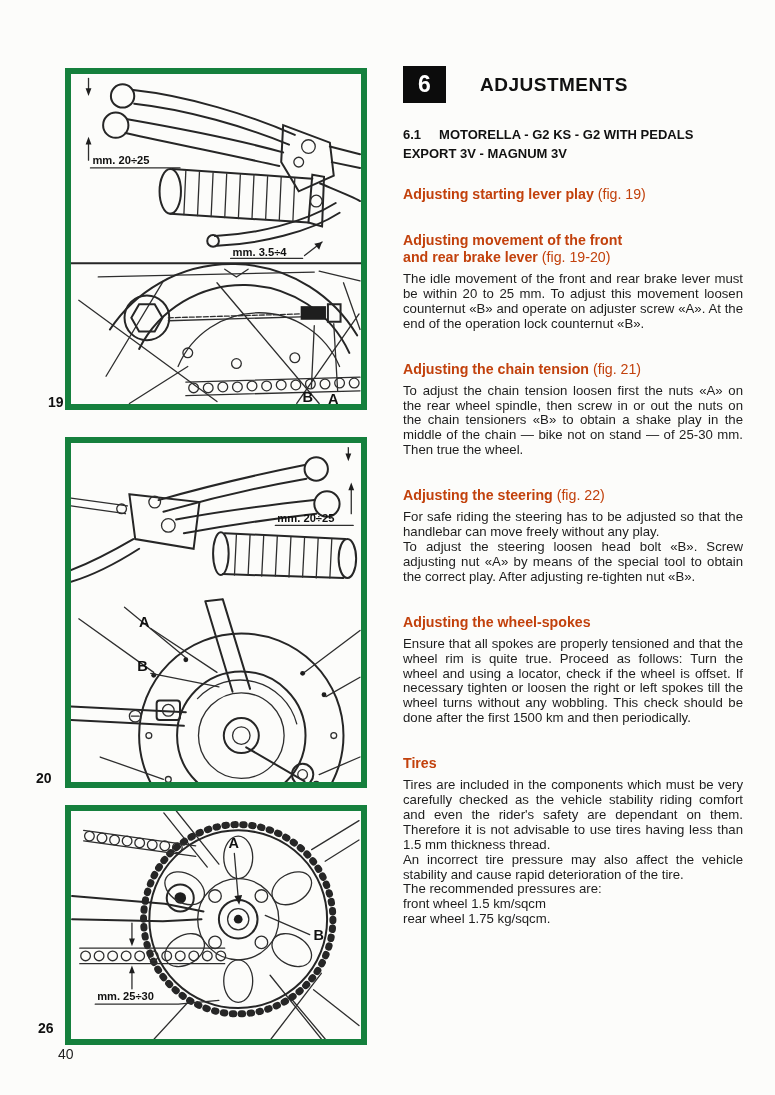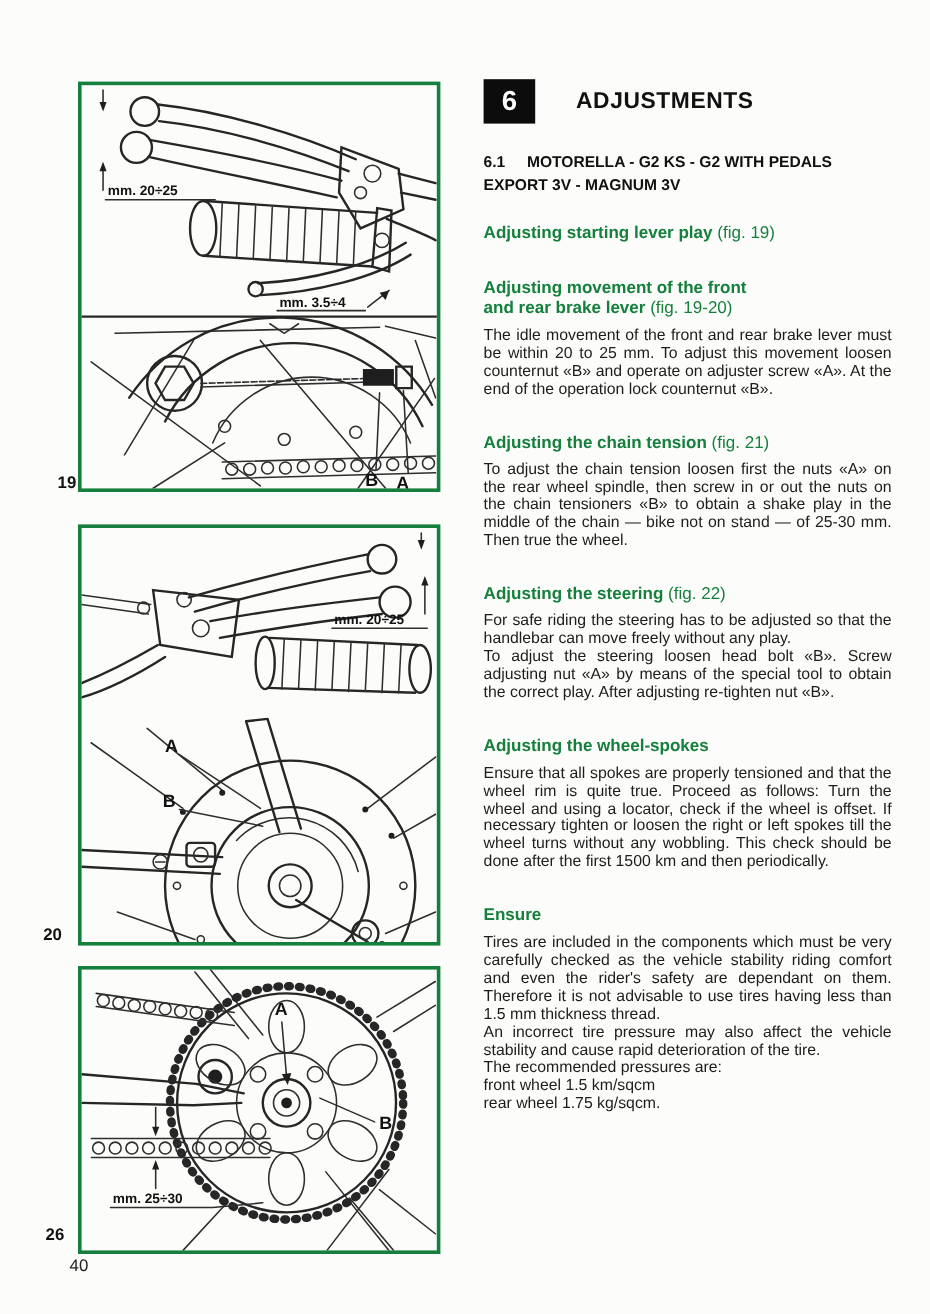--- a/index.html
+++ b/index.html
@@ -3,21 +3,21 @@
 <meta charset="utf-8">
 <style>
   html,body{margin:0;padding:0;}
   body{background:#e8e8e6;font-family:"Liberation Sans",sans-serif;}
   .page{
     position:relative;width:775px;height:1095px;background:#fcfcfa;color:#1a1a1a;
     margin:0 auto;overflow:hidden;
   }
   
   .figbox{
-    position:absolute;border:3px solid #15803d;background:#fcfcfa;box-sizing:border-box;
+    position:absolute;border:6px solid #15803d;background:#fcfcfa;box-sizing:border-box;
   }
   .figbox svg{display:block;width:100%;height:100%;}
   .fignum{
     position:absolute;font-weight:bold;font-size:14px;color:#111;
   }
   .pagenum{
     position:absolute;left:58px;top:1046px;font-size:14px;color:#222;
   }
   svg *{vector-effect:non-scaling-stroke;}
   .ln{stroke:#262626;stroke-width:2;fill:none;stroke-linecap:round;}
@@ -31,21 +31,21 @@
   .chap-num{
     width:43px;height:37px;background:#0c0c0c;color:#fff;font-weight:bold;font-size:23px;
     display:flex;align-items:center;justify-content:center;flex:0 0 auto;
   }
   .chap-title{margin-left:34px;font-weight:bold;font-size:19px;letter-spacing:.5px;color:#111;}
   .section-title{margin-top:22px;font-weight:bold;font-size:13px;line-height:19px;color:#111;}
   .section-title .num{margin-right:18px;}
   .section-title .tt{white-space:pre-line;}
   .subsection{margin-top:29px;}
   .subsection.first{margin-top:23px;}
-  .subhead{font-size:14.2px;line-height:17px;color:#15803d;margin-bottom:6px;}
+  .subhead{font-size:14.2px;line-height:17px;color:#c2410c;margin-bottom:6px;}
   .subhead .hb{font-weight:bold;white-space:pre-line;}
   .subhead .hf{font-weight:normal;}
   .bodytext{
     font-size:13.2px;line-height:14.9px;text-align:justify;color:#1d1d1d;
     white-space:pre-line;
   }
 </style>
 </head>
 <body>
 
@@ -305,21 +305,21 @@
 
     <div class="subsection">
       <div class="subhead">
         <span class="hb">Adjusting the wheel-spokes</span><span class="hf"></span>
       </div>
       <div class="bodytext">Ensure that all spokes are properly tensioned and that the wheel rim is quite true. Proceed as follows: Turn the wheel and using a locator, check if the wheel is offset. If necessary tighten or loosen the right or left spokes till the wheel turns without any wobbling. This check should be done after the first 1500 km and then periodically.</div>
     </div>
 
     <div class="subsection">
       <div class="subhead">
-        <span class="hb">Ensure</span><span class="hf"></span>
+        <span class="hb">Tires</span><span class="hf"></span>
       </div>
       <div class="bodytext">Tires are included in the components which must be very carefully checked as the vehicle stability riding comfort and even the rider's safety are dependant on them. Therefore it is not advisable to use tires having less than 1.5 mm thickness thread.
 An incorrect tire pressure may also affect the vehicle stability and cause rapid deterioration of the tire.
 The recommended pressures are:
 front wheel 1.5 km/sqcm
 rear wheel 1.75 kg/sqcm.</div>
     </div>
 
   </div>
 </div>

